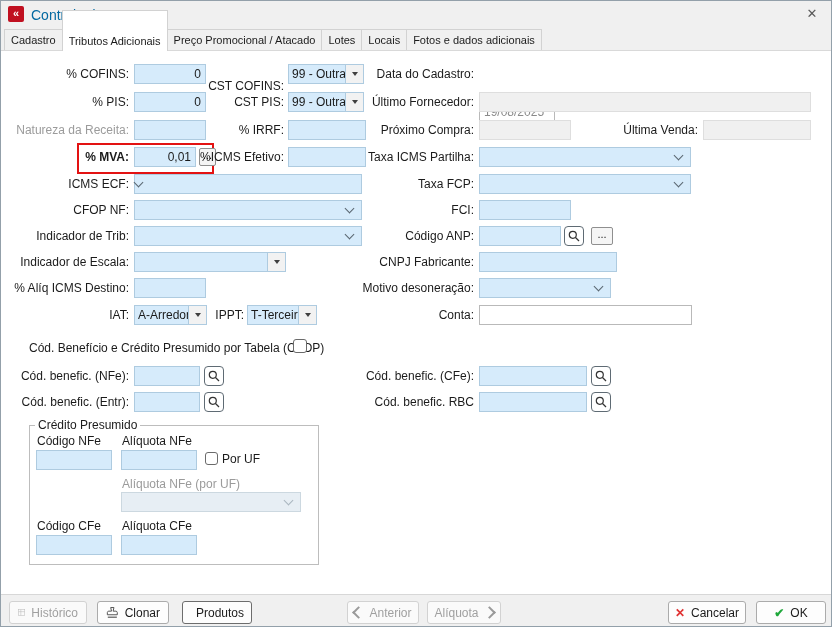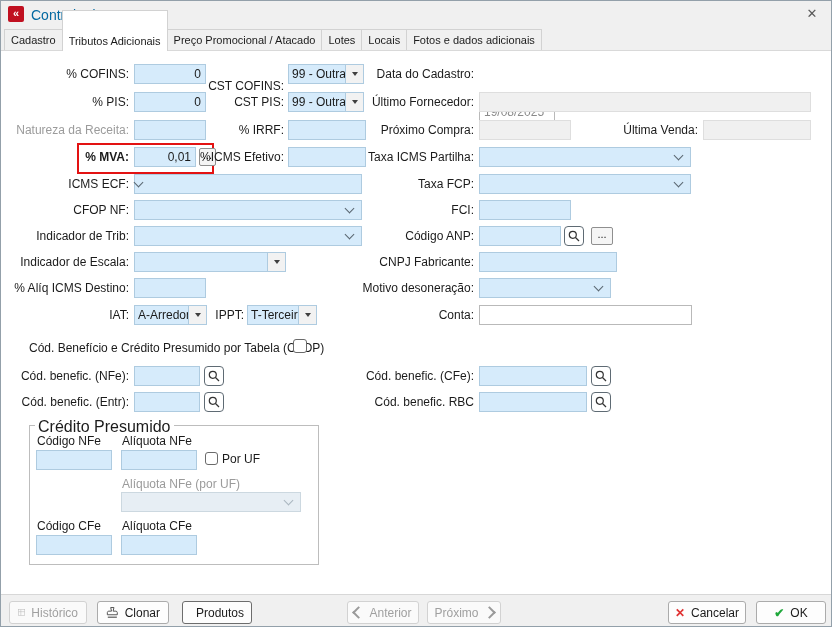--- a/index.html
+++ b/index.html
@@ -47,21 +47,21 @@
   .combo.dis2 .chev-mark { border-color:#aab6bf; }
   .dots { position:absolute; box-sizing:border-box; font-size:11px; line-height:8px; background:#f5f5f5;
           border:1px solid #8f8f8f; border-radius:2px; display:flex; align-items:flex-start; justify-content:center;
           padding-top:2px; color:#222; cursor:pointer; }
   .mag { position:absolute; width:20px; height:20px; box-sizing:border-box; background:#fff; border:1px solid #5f6b74;
          border-radius:4px; display:flex; align-items:center; justify-content:center; cursor:pointer; }
   .cb { position:absolute; box-sizing:border-box; width:14px; height:14px; background:#fff; border:1px solid #6b6b6b;
         border-radius:3px; cursor:pointer; }
   .hl { position:absolute; border:2px solid #e31212; pointer-events:none; }
   .groupbox { position:absolute; border:1px solid #bdbdbd; }
-  .legend { position:absolute; background:#fff; padding:0 3px; font-size:16px; color:#1b1b1b; white-space:nowrap; }
+  .legend { position:absolute; background:#fff; padding:0 3px; font-size:12px; color:#1b1b1b; white-space:nowrap; }
   
   .footer { position:absolute; left:0; top:593px; width:832px; height:34px; background:#f0f0f0;
             border-top:1px solid #d7d7d7; }
   .fbtn { position:absolute; top:6px; height:23px; box-sizing:border-box; background:#fdfdfd; border:1px solid #ababab;
           border-radius:3px; display:flex; align-items:center; justify-content:center; gap:6px; font-size:12px;
           color:#1b1b1b; cursor:pointer; padding:0 8px; }
   .fbtn.disabled { color:#a0a0a0; border-color:#d2d2d2; background:#fafafa; }
   .fbtn.default { border-color:#6d6d6d; }
   .chl { width:7px; height:7px; border-left:2px solid #9a9a9a; border-bottom:2px solid #9a9a9a;
          transform:rotate(45deg); flex:none; }
@@ -279,21 +279,21 @@
           <path d="M7.3 1.5h-5v5l5.6 5.6 5-5L7.3 1.5z" fill="none" stroke="#333" stroke-width="1.2"></path>
           <circle cx="4.7" cy="4.7" r="1" fill="#333"></circle>
         </svg>
       <span>Produtos</span>
     </div>
     <div class="fbtn disabled" style="left:346px;width:72px">
       <span class="chl"></span>
       <span>Anterior</span>
     </div>
     <div class="fbtn disabled" style="left:426px;width:74px">
-      <span>Próximo</span>
+      <span>Alíquota</span>
       <span class="chr"></span>
     </div>
     <div class="fbtn" style="left:667px;width:78px">
       <span class="glyph-x">✕</span>
       <span>Cancelar</span>
     </div>
     <div class="fbtn" style="left:755px;width:70px">
       <span class="glyph-ok">✔</span>
       <span>OK</span>
     </div>

